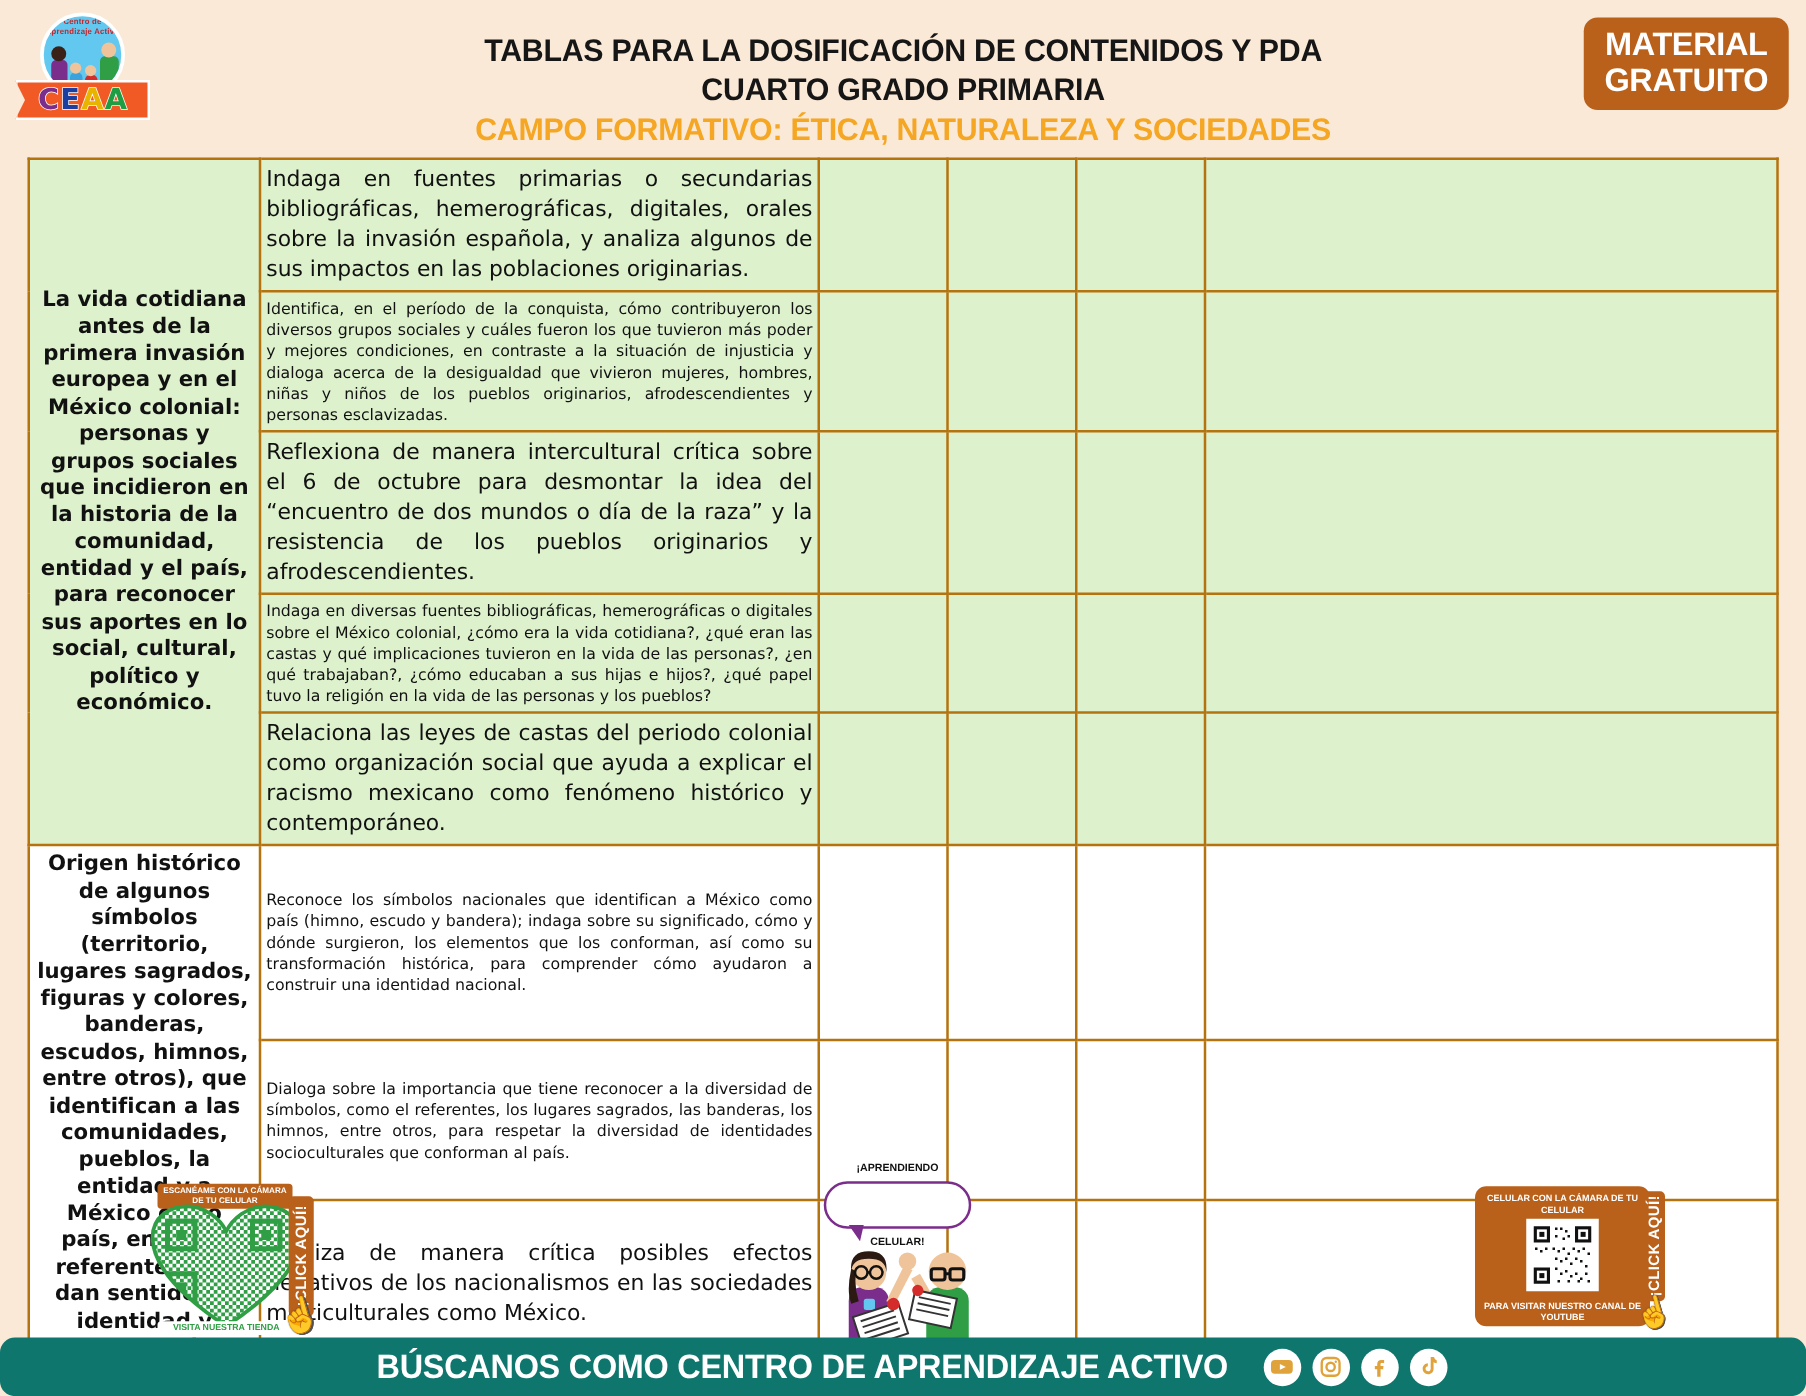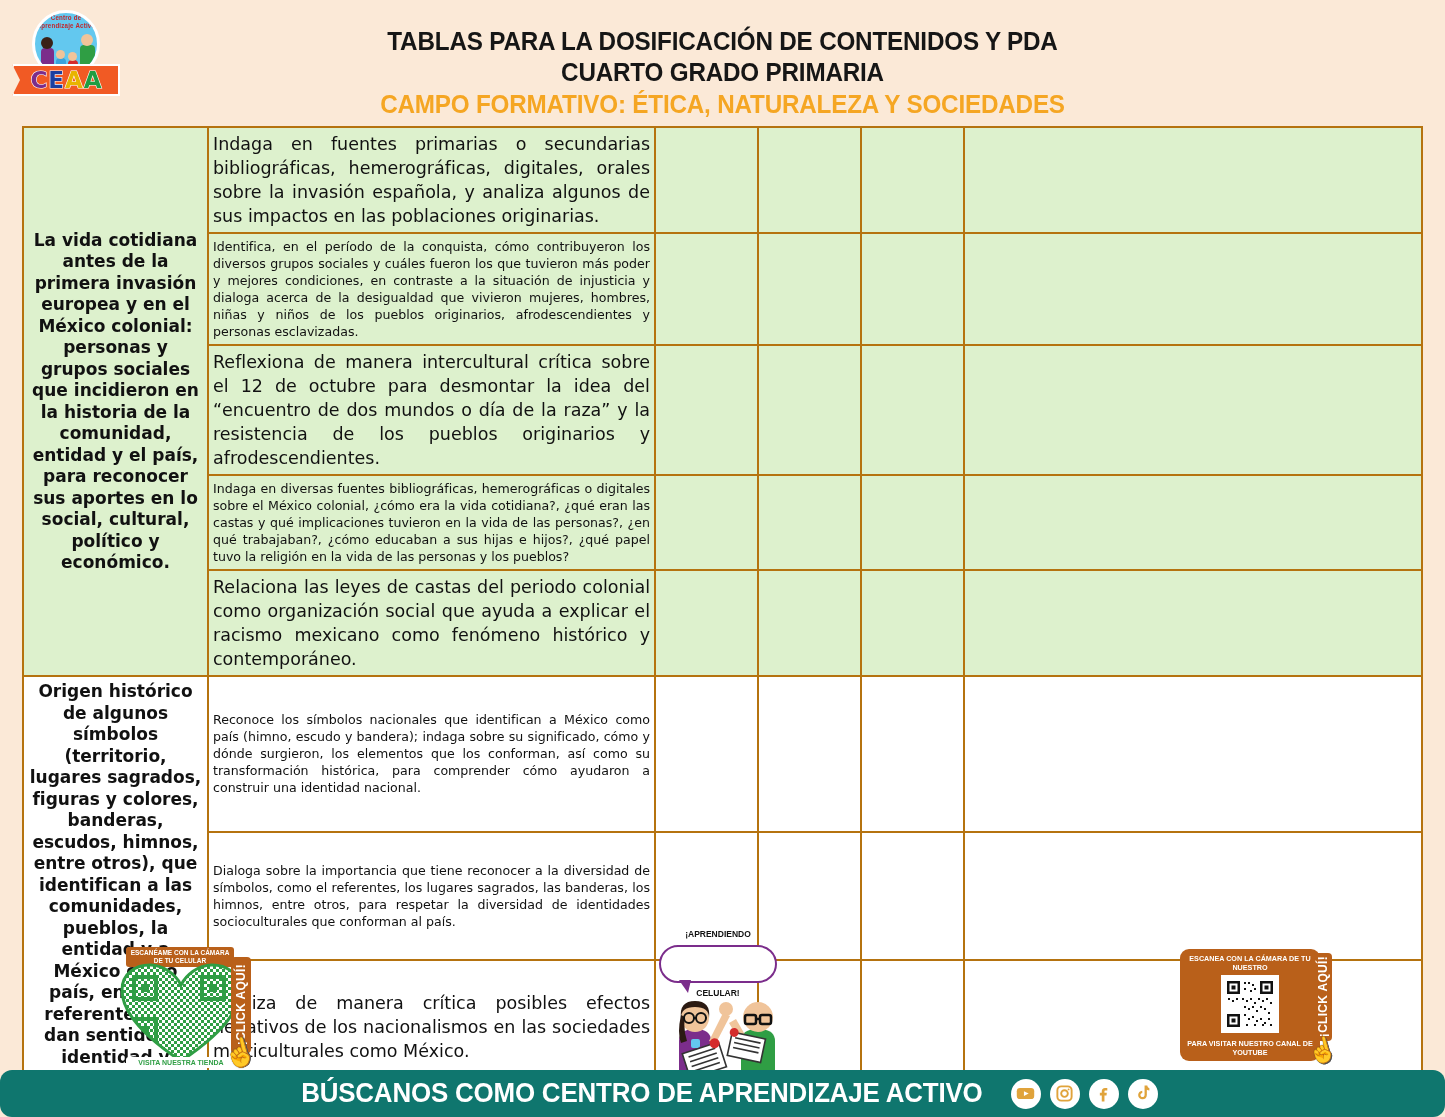--- a/index.html
+++ b/index.html
@@ -375,20 +375,24 @@
       <span class="l-a2">A</span>
     </div>
   </div>
 
   <div class="titles">
     <div class="title-main">TABLAS PARA LA DOSIFICACIÓN DE CONTENIDOS Y PDA</div>
     <div class="title-sub">CUARTO GRADO PRIMARIA</div>
     <div class="title-field">CAMPO FORMATIVO: ÉTICA, NATURALEZA Y SOCIEDADES</div>
   </div>
 
+  <div class="badge-free">
+    <div>MATERIAL</div>
+    <div>GRATUITO</div>
+  </div>
 </div>
 
 <div class="table-wrap">
   <table class="dosi">
     <colgroup>
       <col style="width:185px">
       <col style="width:447px">
       <col style="width:103px">
       <col style="width:103px">
       <col style="width:103px">
@@ -409,21 +413,21 @@
           <td class="content-cell size-sm bg-green">
             <span class="txt">Identifica, en el período de la conquista, cómo contribuyeron los diversos grupos sociales y cuáles fueron los que tuvieron más poder y mejores condiciones, en contraste a la situación de injusticia y dialoga acerca de la desigualdad que vivieron mujeres, hombres, niñas y niños de los pueblos originarios, afrodescendientes y personas esclavizadas.</span>
           </td>
           <td class="bg-green"></td>
           <td class="bg-green"></td>
           <td class="bg-green"></td>
           <td class="bg-green"></td>
         </tr>
         <tr>
           <td class="content-cell size-lg bg-green">
-            <span class="txt">Reflexiona de manera intercultural crítica sobre el 12 de octubre para desmontar la idea del “encuentro de dos mundos o día de la raza” y la resistencia de los pueblos originarios y afrodescendientes.</span>
+            <span class="txt">Reflexiona de manera intercultural crítica sobre el 6 de octubre para desmontar la idea del “encuentro de dos mundos o día de la raza” y la resistencia de los pueblos originarios y afrodescendientes.</span>
           </td>
           <td class="bg-green"></td>
           <td class="bg-green"></td>
           <td class="bg-green"></td>
           <td class="bg-green"></td>
         </tr>
         <tr>
           <td class="content-cell size-sm bg-green">
             <span class="txt">Indaga en diversas fuentes bibliográficas, hemerográficas o digitales sobre el México colonial, ¿cómo era la vida cotidiana?, ¿qué eran las castas y qué implicaciones tuvieron en la vida de las personas?, ¿en qué trabajaban?, ¿cómo educaban a sus hijas e hijos?, ¿qué papel tuvo la religión en la vida de las personas y los pueblos?</span>
           </td>
@@ -565,21 +569,21 @@
             <line x1="88" y1="60" x2="114" y2="60"></line>
           <line x1="88" y1="65" x2="114" y2="65"></line>
         </g>
         <circle cx="86" cy="50" r="4.5" fill="#d42b2b"></circle>
       </g>
     </svg>
   </div>
 
   <div class="qr-right">
     <div class="qr-right-box">
-      <div class="cap">ESCANEA CON LA CÁMARA DE TU NUESTRO</div>
+      <div class="cap">CELULAR CON LA CÁMARA DE TU CELULAR</div>
       <svg class="qr-code" viewBox="0 0 52 52">
         <rect width="52" height="52" fill="#fff"></rect>
         <g fill="#111">
           <rect x="3" y="3" width="13" height="13"></rect>
           <rect x="36" y="3" width="13" height="13"></rect>
           <rect x="3" y="36" width="13" height="13"></rect>
         </g>
         <g fill="#fff">
           <rect x="5.5" y="5.5" width="8" height="8"></rect>
           <rect x="38.5" y="5.5" width="8" height="8"></rect>

